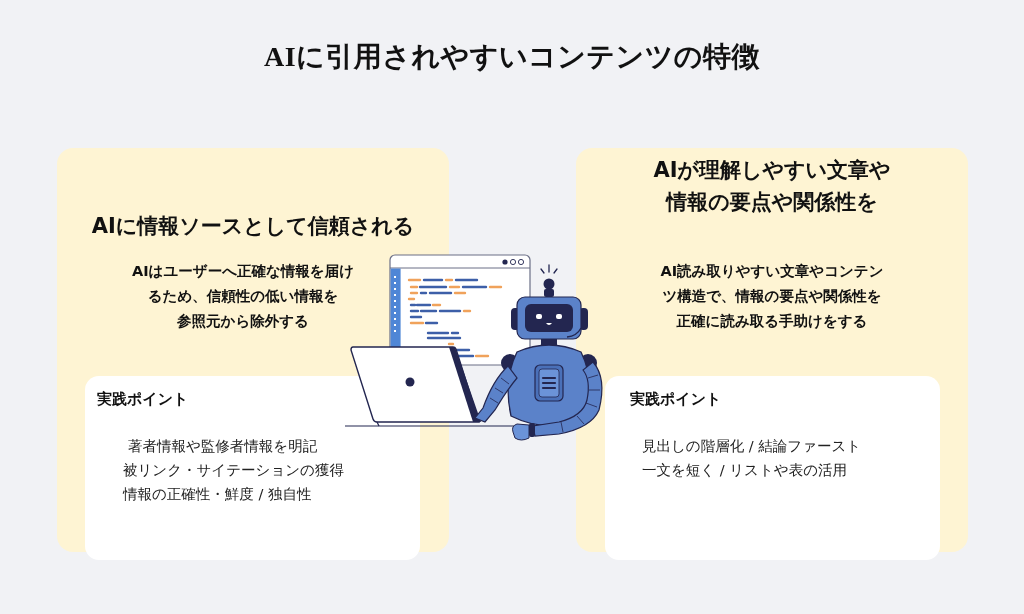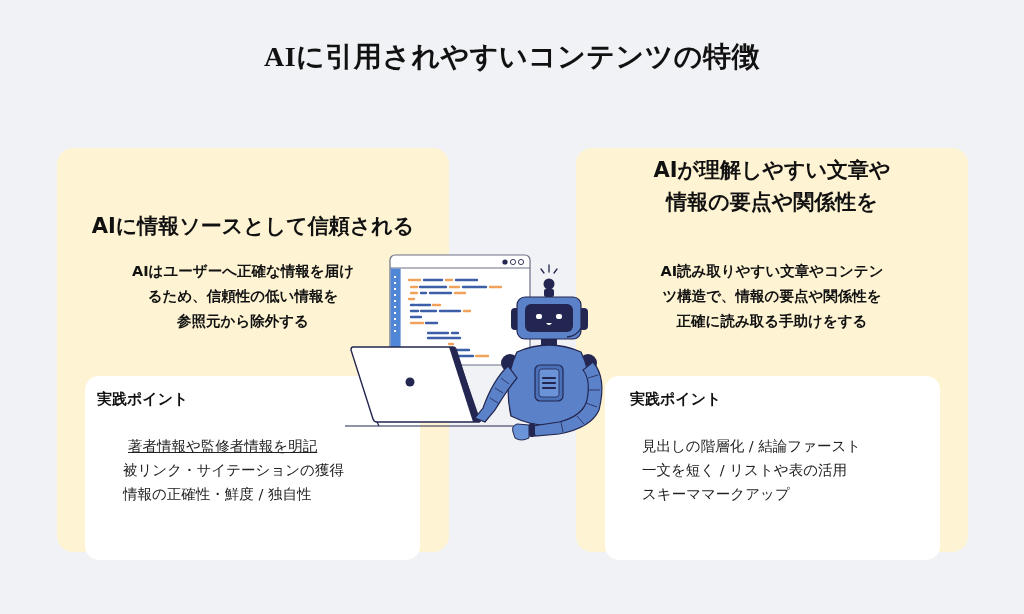--- a/index.html
+++ b/index.html
@@ -41,21 +41,21 @@
   .point-title {
     position: absolute; left: 12px; top: 14px;
     font-size: 15px; font-weight: bold;
   }
   .card.right .point-title { left: 25px; }
   .point-list {
     position: absolute; left: 38px; top: 58px;
     list-style: none; font-size: 14.5px; line-height: 24px; color: #222;
   }
   .card.right .point-list { left: 37px; }
-  .card.left .point-list li:first-child { padding-left: 5px; text-decoration: underline; }
+  .card.left .point-list li:first-child { padding-left: 5px; }
   .illustration {
     position: absolute; left: 345px; top: 250px; width: 270px; height: 200px;
   }
 </style>
 </head>
 <body>
 
 <div class="title">AIに引用されやすいコンテンツの特徴</div>
 
 <div class="card left">
@@ -83,21 +83,20 @@
   <div class="card-desc">
     <div>AI読み取りやすい文章やコンテン</div>
     <div>ツ構造で、情報の要点や関係性を</div>
     <div>正確に読み取る手助けをする</div>
   </div>
   <div class="point-box">
     <div class="point-title">実践ポイント</div>
     <ul class="point-list">
       <li>見出しの階層化 / 結論ファースト</li>
       <li>一文を短く / リストや表の活用</li>
-      <li>スキーママークアップ</li>
     </ul>
   </div>
 </div>
 
 <div class="illustration">
   <svg width="270" height="200" viewBox="0 0 270 200" xmlns="http://www.w3.org/2000/svg">
 
     <g>
       <rect x="45" y="5" width="140" height="110" rx="5" fill="#ffffff" stroke="#6b6f86" stroke-width="1.2"></rect>
       <line x1="45" y1="18" x2="185" y2="18" stroke="#6b6f86" stroke-width="1"></line>

